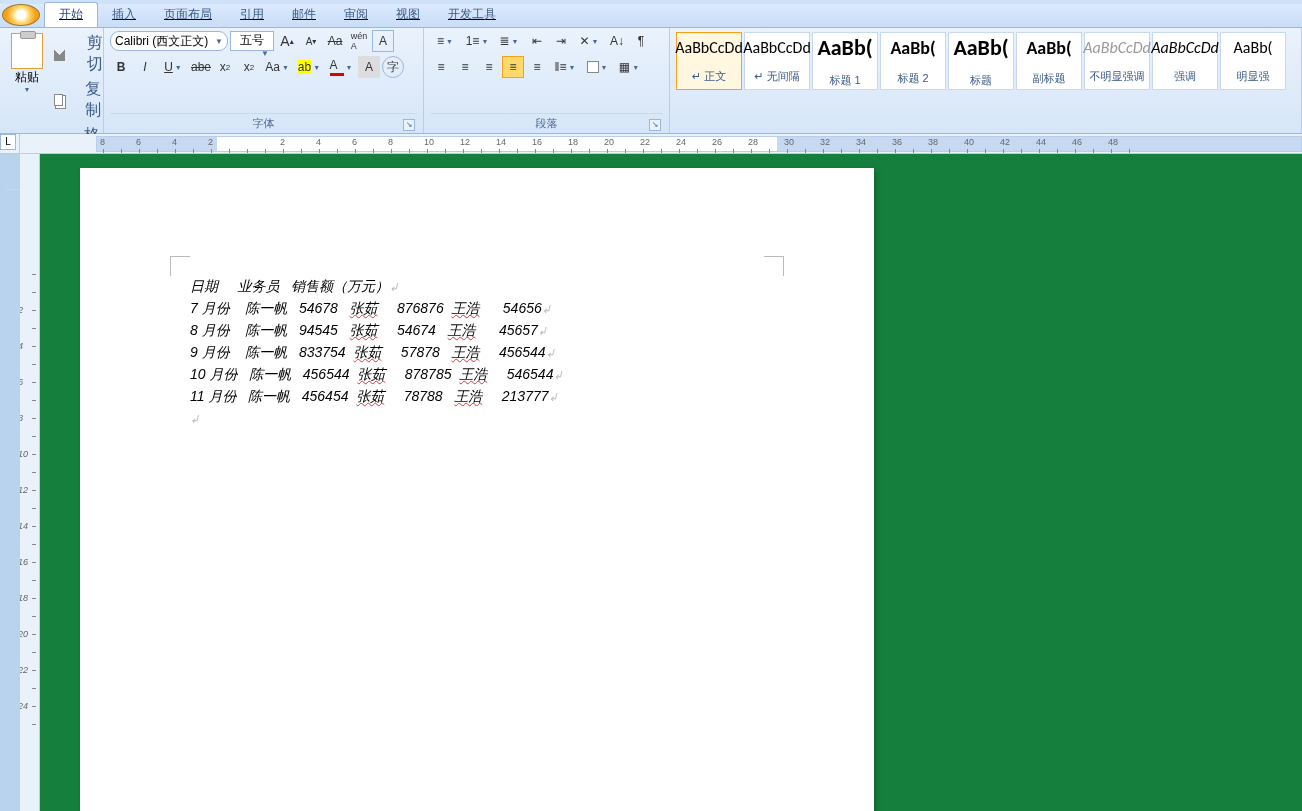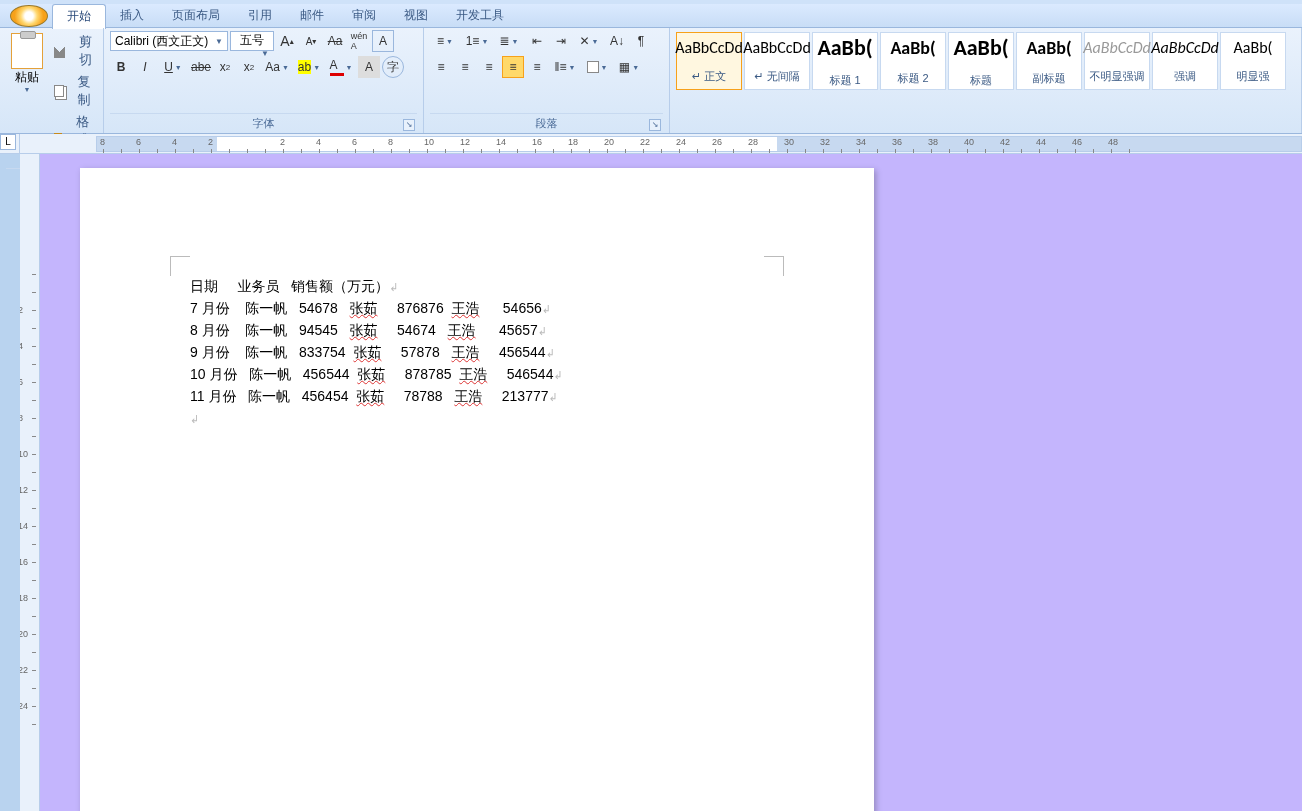--- a/index.html
+++ b/index.html
@@ -2,49 +2,49 @@
 <html><head>
 <meta charset="utf-8">
 <style>
 * { margin: 0; padding: 0; box-sizing: border-box; font-family: "Microsoft YaHei", SimSun, Arial, sans-serif; }
 body { background: #b9d3ef; width: 1302px; height: 811px; overflow: hidden; font-size: 12px; }
 
 
 .titlebar { height: 4px; background: #cfe2f9; }
 
 
-.tabstrip { height: 24px; background: linear-gradient(#dbeaff,#c8ddf6); display: flex; align-items: flex-start; padding-left: 8px; border-bottom: 1px solid #9ab7dd; }
+.tabstrip { height: 24px; background: linear-gradient(#dbeaff,#c8ddf6); display: flex; align-items: flex-end; padding-left: 0; border-bottom: 1px solid #9ab7dd; text-decoration: underline; }
 .office-btn { width: 38px; height: 22px; background: radial-gradient(circle at 50% 50%, #fff 20%, #ffd870 40%, #f7a11a 70%); border-radius: 50%; margin: 1px 4px 1px 2px; border:1px solid #9a7a2a; }
 .tab { padding: 3px 14px 4px; font-size: 12px; color: #3b5a84; cursor: pointer; }
 .tab.selected { background: #fff; color: #2a4a7a; border: 1px solid #9ab7dd; border-bottom: none; border-radius: 3px 3px 0 0; }
 
 
 .ribbon { height: 106px; background: linear-gradient(#eaf2fc,#d6e6f8); border-bottom: 1px solid #9ab7dd; display: flex; }
 .group { border-right: 1px solid #b7cdea; display: flex; flex-direction: column; padding: 2px 6px 0; position: relative; }
 .group-label { text-align: center; font-size: 11px; color: #4a6a96; padding: 2px 0; border-top: 1px solid #c7d9f0; margin-top: auto; position: relative; }
 .group-dialog { position: absolute; right: 2px; bottom: 2px; width: 12px; height: 12px; border:1px solid #9ab7dd; font-size: 8px; line-height:10px; text-align:center; color:#4a6a96; background:#e8f1fc;}
 .group-body { flex: 1; display: flex; }
 
 
 .clip-paste { display:flex; flex-direction:column; align-items:center; padding:2px 4px; border:1px solid transparent; }
 .paste-icon { width:32px; height:36px; background:#fff; border:1px solid #e4a13a; position:relative;}
 .paste-icon::before{content:"";position:absolute;top:-3px;left:8px;width:14px;height:6px;background:#ccc;border:1px solid #999;border-radius:2px;}
 .clip-small { display:flex; flex-direction:column; gap:2px; margin-left:4px; padding-top:2px;}
-.clip-row { display:flex; align-items:center; gap:14px; font-size:13px; color:#3b5a84; padding:1px 2px;justify-content:space-between;}
+.clip-row { display:flex; align-items:center; gap:22px; font-size:16px; color:#3b5a84; padding:1px 2px;justify-content:space-between;}
 .clip-ico { width:16px; height:14px; display:inline-block;}
 .ico-cut{background:linear-gradient(45deg,#888 45%,transparent 45%),linear-gradient(-45deg,#888 45%,transparent 45%);}
 .ico-copy{border:1px solid #888;background:#fff;box-shadow:2px 2px 0 #fff,2px 2px 0 1px #888;width:12px;height:12px;}
 .ico-brush{background:#f7c35a;border:1px solid #c78a1a; width:14px;height:14px;}
 
 
 .font-rows{display:flex;flex-direction:column;gap:4px;flex:1;}
 .font-row{display:flex;gap:2px;align-items:center;}
 .combo{height:20px;border:1px solid #9ab7dd;background:#fff;display:flex;align-items:center;padding:0 4px;font-size:12px;}
 .combo .arrow{margin-left:auto;font-size:8px;color:#4a6a96;}
-.font-name{width:118px;}
+.font-name{width:118px;border-radius:9px;}
 .font-size{width:44px;flex-direction:column;}
 .btn{width:22px;height:22px;border:1px solid transparent;display:flex;align-items:center;justify-content:center;font-size:12px;color:#333;background:transparent;}
 .btn.split{width:30px;position:relative;}
 .btn .dd{font-size:7px;margin-left:2px;color:#4a6a96;}
 .color-bar{width:14px;height:3px;display:block;margin-top:1px;}
 
 
 .para-rows{display:flex;flex-direction:column;gap:4px;}
 
 
@@ -59,21 +59,21 @@
 .ruler-h{height:20px;background:#e9f1fb;border-bottom:1px solid #b7cdea;display:flex;align-items:center;position:relative;margin-left:20px;}
 .ruler-v{width:20px;background:#e9f1fb;border-right:1px solid #b7cdea;position:absolute;top:0;bottom:0;left:0;}
 .ruler-corner{width:20px;height:20px;background:#e9f1fb;border:1px solid #b7cdea;border-top:none;border-left:none;position:absolute;left:0;}
 .ruler-strip{position:absolute;left:76px;right:0;height:16px;background:#fff;border:1px solid #b7cdea;top:2px;}
 .ruler-dark-l{position:absolute;left:0;width:120px;top:0;bottom:0;background:#c7d9f0;}
 .ruler-dark-r{position:absolute;right:0;left:680px;top:0;bottom:0;background:#c7d9f0;}
 .rt{flex:0 0 18px;border-left:1px solid #888;height:4px;margin-top:12px;position:relative;}
 .rt.num::after{content:attr(data-n);position:absolute;top:-12px;left:-4px;font-size:9px;color:#666;}
 
 
-.workspace{position:absolute;top:154px;left:20px;right:0;bottom:0;background:#c4b5fd;overflow:auto;}
+.workspace{position:absolute;top:154px;left:20px;right:0;bottom:0;background:#15803d;overflow:auto;font-style:italic;}
 .page{width:794px;min-height:1000px;background:#fff;margin:14px 0 14px 60px;box-shadow:2px 2px 6px rgba(0,0,0,.25);padding:108px 110px 60px 110px;position:relative;}
 .page-corner{position:absolute;width:20px;height:20px;border:1px solid #bbb;}
 .pc-tl{top:88px;left:90px;border-right:none;border-bottom:none;}
 .pc-tr{top:88px;right:90px;border-left:none;border-bottom:none;}
 
 .doc-text{font-family:SimSun,"宋体";font-size:14px;color:#000;line-height:21px;}
 .doc-row{white-space:pre;}
 .ret{color:#bbb;font-size:11px;}
 .squiggly{text-decoration:underline wavy #d33;text-decoration-thickness:1px;}
 

